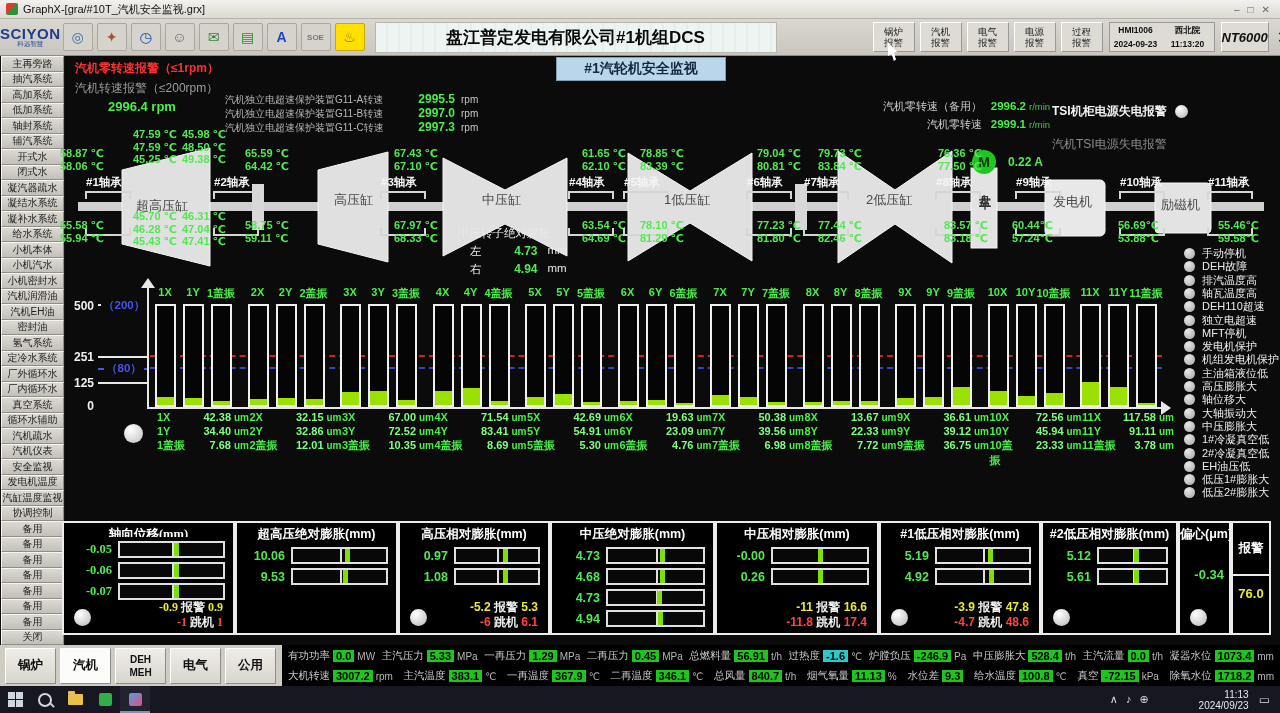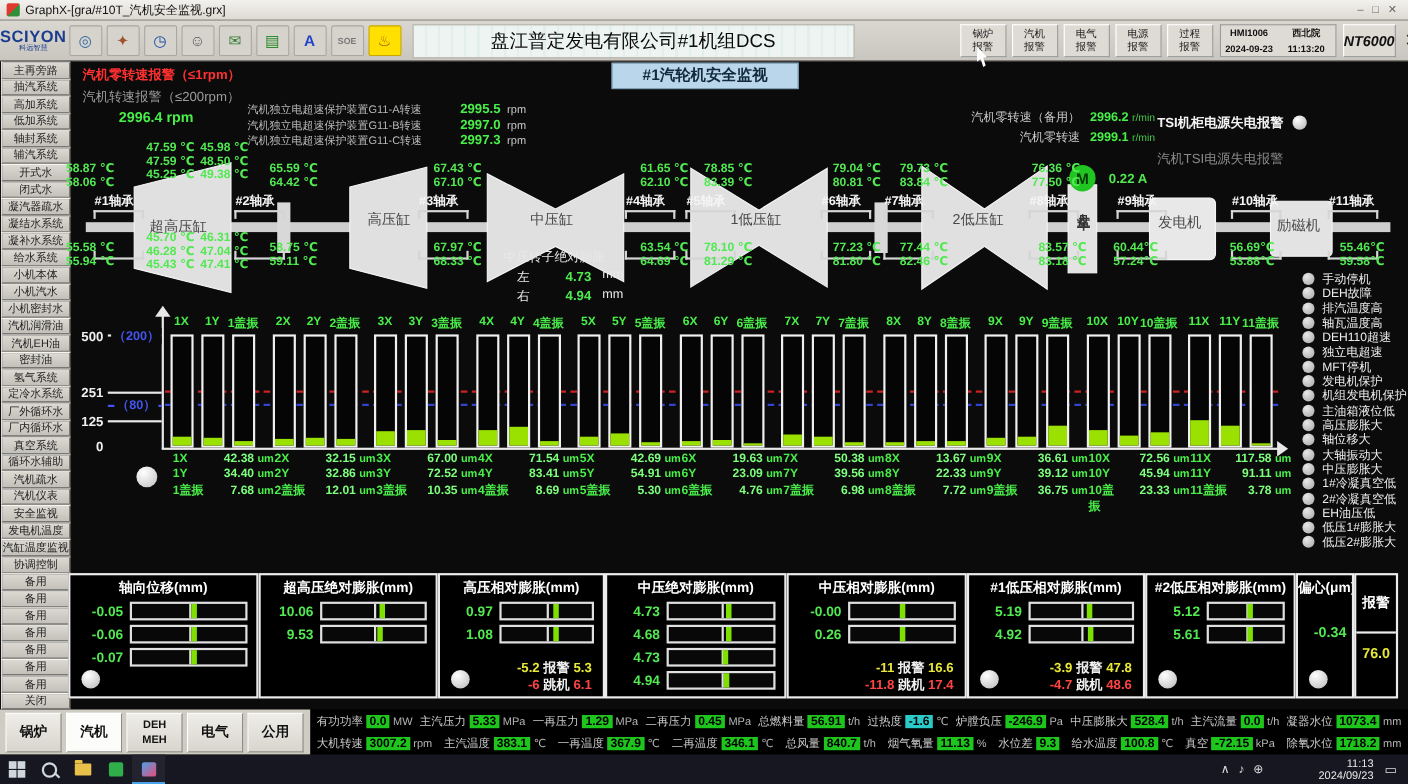--- a/index.html
+++ b/index.html
@@ -16,21 +16,21 @@
     display:flex;align-items:center;box-sizing:border-box;border-bottom:1px solid #8f8c85;}
   .logo{width:82px;text-align:center;line-height:1;}
   .logo .l1{font-size:15px;font-weight:bold;color:#1b3c8f;letter-spacing:.5px;}
   .logo .l2{font-size:6.5px;color:#1b3c8f;}
   .tbi{width:28px;height:26px;margin:0 2px;background:#d6d3cc;border:1px solid #aaa7a0;border-radius:2px;
     display:flex;align-items:center;justify-content:center;font-size:14px;font-weight:bold;cursor:default;}
   .tbi.bell{background:#ffe000;border-color:#c9a800;}
   .plantstrip{height:29px;margin-left:8px;flex:0 0 400px;background:
      repeating-linear-gradient(90deg,#eef4f2 0 10px,#e3efeb 10px 12px);
      border:1px solid #b9b6af;display:flex;align-items:center;justify-content:center;}
-  .planttitle{font-size:17px;font-weight:normal;color:#0a0a0a;}
+  .planttitle{font-size:17px;font-weight:bold;color:#0a0a0a;}
   .almbtns{display:flex;margin-left:96px;gap:5px;}
   .almbtn{width:40px;height:28px;background:#dedbd4;border:1px solid #999;border-top-color:#fff;border-left-color:#fff;
     font-size:9.5px;color:#222;display:flex;flex-direction:column;align-items:center;justify-content:center;line-height:11px;}
   .hmibox{margin-left:6px;width:104px;height:28px;background:#dedbd4;border:1px solid #999;display:grid;
     grid-template-columns:52px 52px;align-items:center;font-size:8.5px;font-weight:bold;color:#111;text-align:center;line-height:10px;}
   .nt6000{margin-left:6px;width:58px;height:28px;background:#dedbd4;border:1px solid #999;border-top-color:#fff;border-left-color:#fff;
     display:flex;align-items:center;justify-content:center;font-size:13px;font-weight:bold;font-style:italic;color:#111;}
   .tbclose{margin-left:8px;font-size:16px;font-weight:bold;color:#111;}
   
   .main{position:absolute;left:0;top:56px;width:1280px;height:589px;background:#0b0b0b;}
@@ -885,21 +885,21 @@
         <div class="stlamp"></div>
         <div>低压1#膨胀大</div>
       </div>
       <div class="stitem" style="top: 485.4px;">
         <div class="stlamp"></div>
         <div>低压2#膨胀大</div>
       </div>
     </div>
 
   <div class="panels" id="panels">
-      <div class="panel" style="width: 173px;">
+      <div class="panel" style="width: 173px; font-family: Liberation Serif, serif;">
         <div class="ptitle">轴向位移(mm)</div>
         <div class="gauge">
           <div class="gv">-0.05</div>
           <div class="gbar">
             <div class="mid"></div>
             <div class="mark" style="left: 52%;"></div>
           </div>
         </div>
         <div class="gauge">
           <div class="gv">-0.06</div>
@@ -907,20 +907,24 @@
             <div class="mid"></div>
             <div class="mark" style="left: 52%;"></div>
           </div>
         </div>
         <div class="gauge">
           <div class="gv">-0.07</div>
           <div class="gbar">
             <div class="mid"></div>
             <div class="mark" style="left: 52%;"></div>
           </div>
+        </div>
+        <div class="limits">
+          <div><span class="yv">-0.9</span> <span class="wl">报警</span> <span class="yv">0.9</span></div>
+          <div><span class="rv2">-1</span> <span class="wl">跳机</span> <span class="rv2">1</span></div>
         </div>
         <div class="lamp"></div>
       </div>
       <div class="panel" style="width: 163px;">
         <div class="ptitle">超高压绝对膨胀(mm)</div>
         <div class="gauge">
           <div class="gv">10.06</div>
           <div class="gbar">
             <div class="mid"></div>
             <div class="mark" style="left: 56%;"></div>

